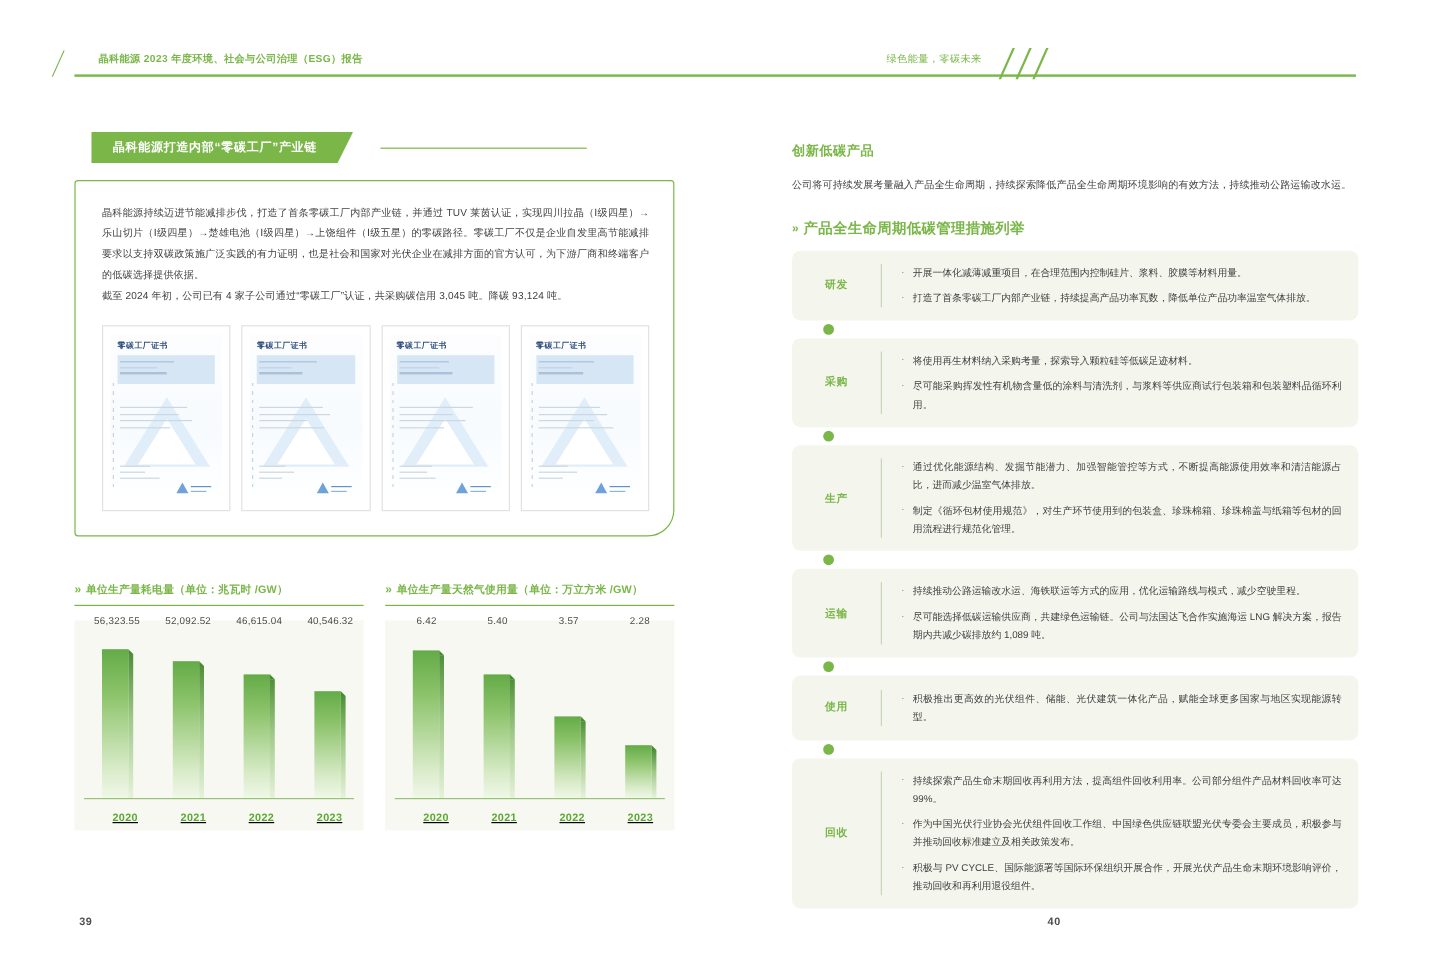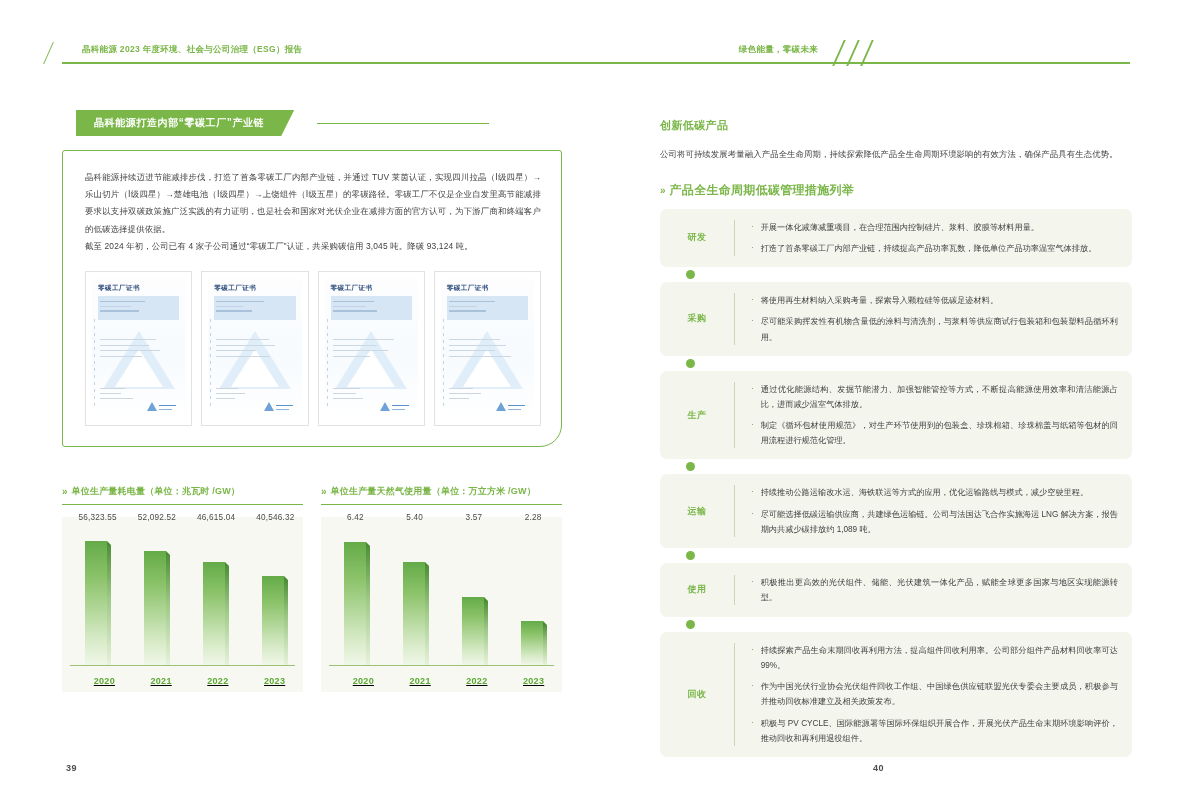--- a/index.html
+++ b/index.html
@@ -21,21 +21,21 @@
     border-left: 1.5px solid #7ab648;
     transform: skewX(-24deg);
   }
   .hdr-left-text {
     position: absolute; left: 82px; top: 44px;
     font-size: 8.5px; color: #7ab648; font-weight: bold; letter-spacing: .3px;
     white-space: nowrap;
   }
   .hdr-right-text {
     position: absolute; right: 132px; top: 44px;
-    font-size: 8.5px; color: #7ab648; font-weight: bold; letter-spacing: .3px;
+    font-size: 8.5px; color: #7ab648; font-weight: normal; letter-spacing: .3px;
     white-space: nowrap;
   }
   .hdr-slashes {
     position: absolute; right: 48px; top: 40px; width: 70px; height: 26px;
   }
   .hdr-slashes i {
     position: absolute; top: 0; width: 0; height: 26px;
     border-left: 2px solid #7ab648; transform: skewX(-24deg); display: block;
   }
   .hdr-slashes i:nth-child(1) { left: 6px; }
@@ -409,21 +409,21 @@
             <div class="xlab">2023</div>
           </div>
         </div>
       </div>
 
     </div>
   </div>
 
   <div class="col-right">
     <div class="r-h2">创新低碳产品</div>
-    <div class="r-p">公司将可持续发展考量融入产品全生命周期，持续探索降低产品全生命周期环境影响的有效方法，确保产品具有生态优势。</div>
+    <div class="r-p">公司将可持续发展考量融入产品全生命周期，持续探索降低产品全生命周期环境影响的有效方法，持续推动公路运输改水运。</div>
 
     <div class="r-sub">
       <span class="chev">»</span>
       <span class="t">产品全生命周期低碳管理措施列举</span>
     </div>
 
     <div class="stage-list">
 
       <div class="stage">
         <div class="stage-name">研发</div>

